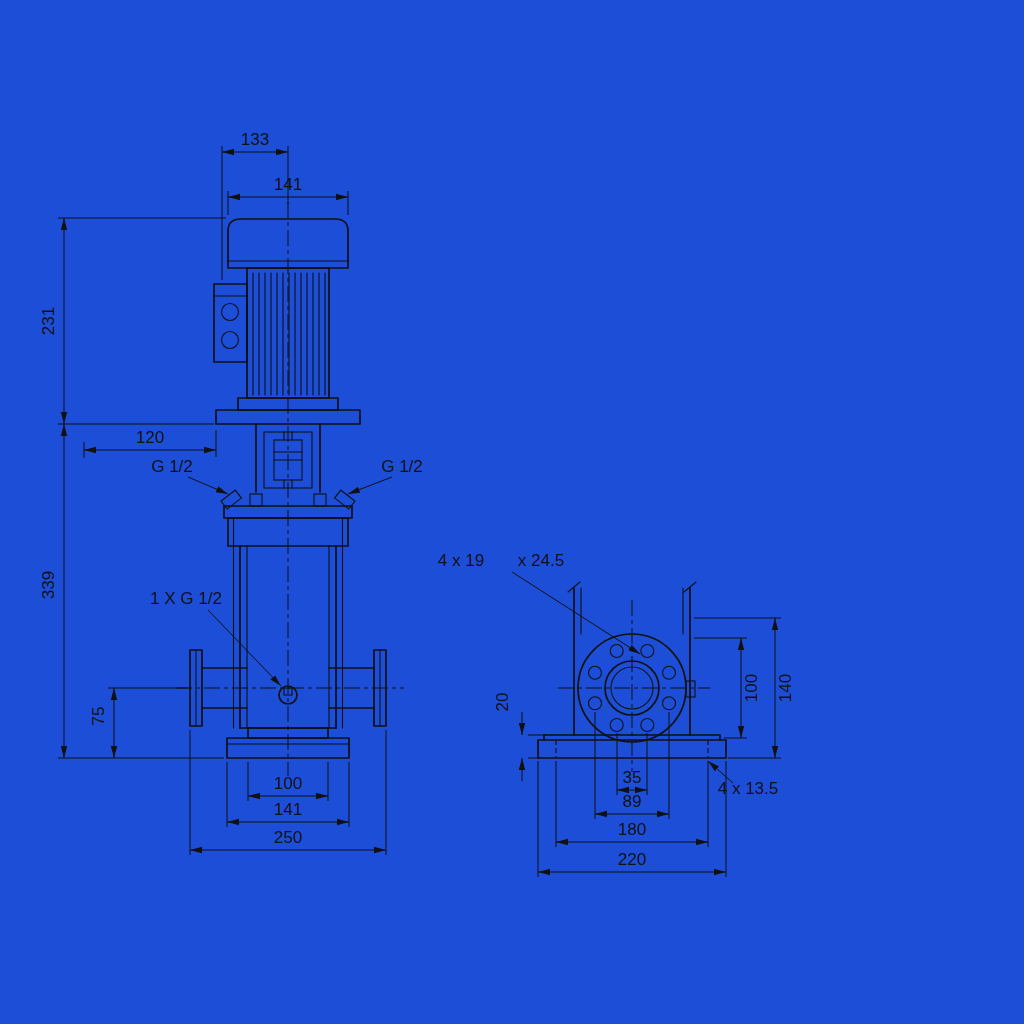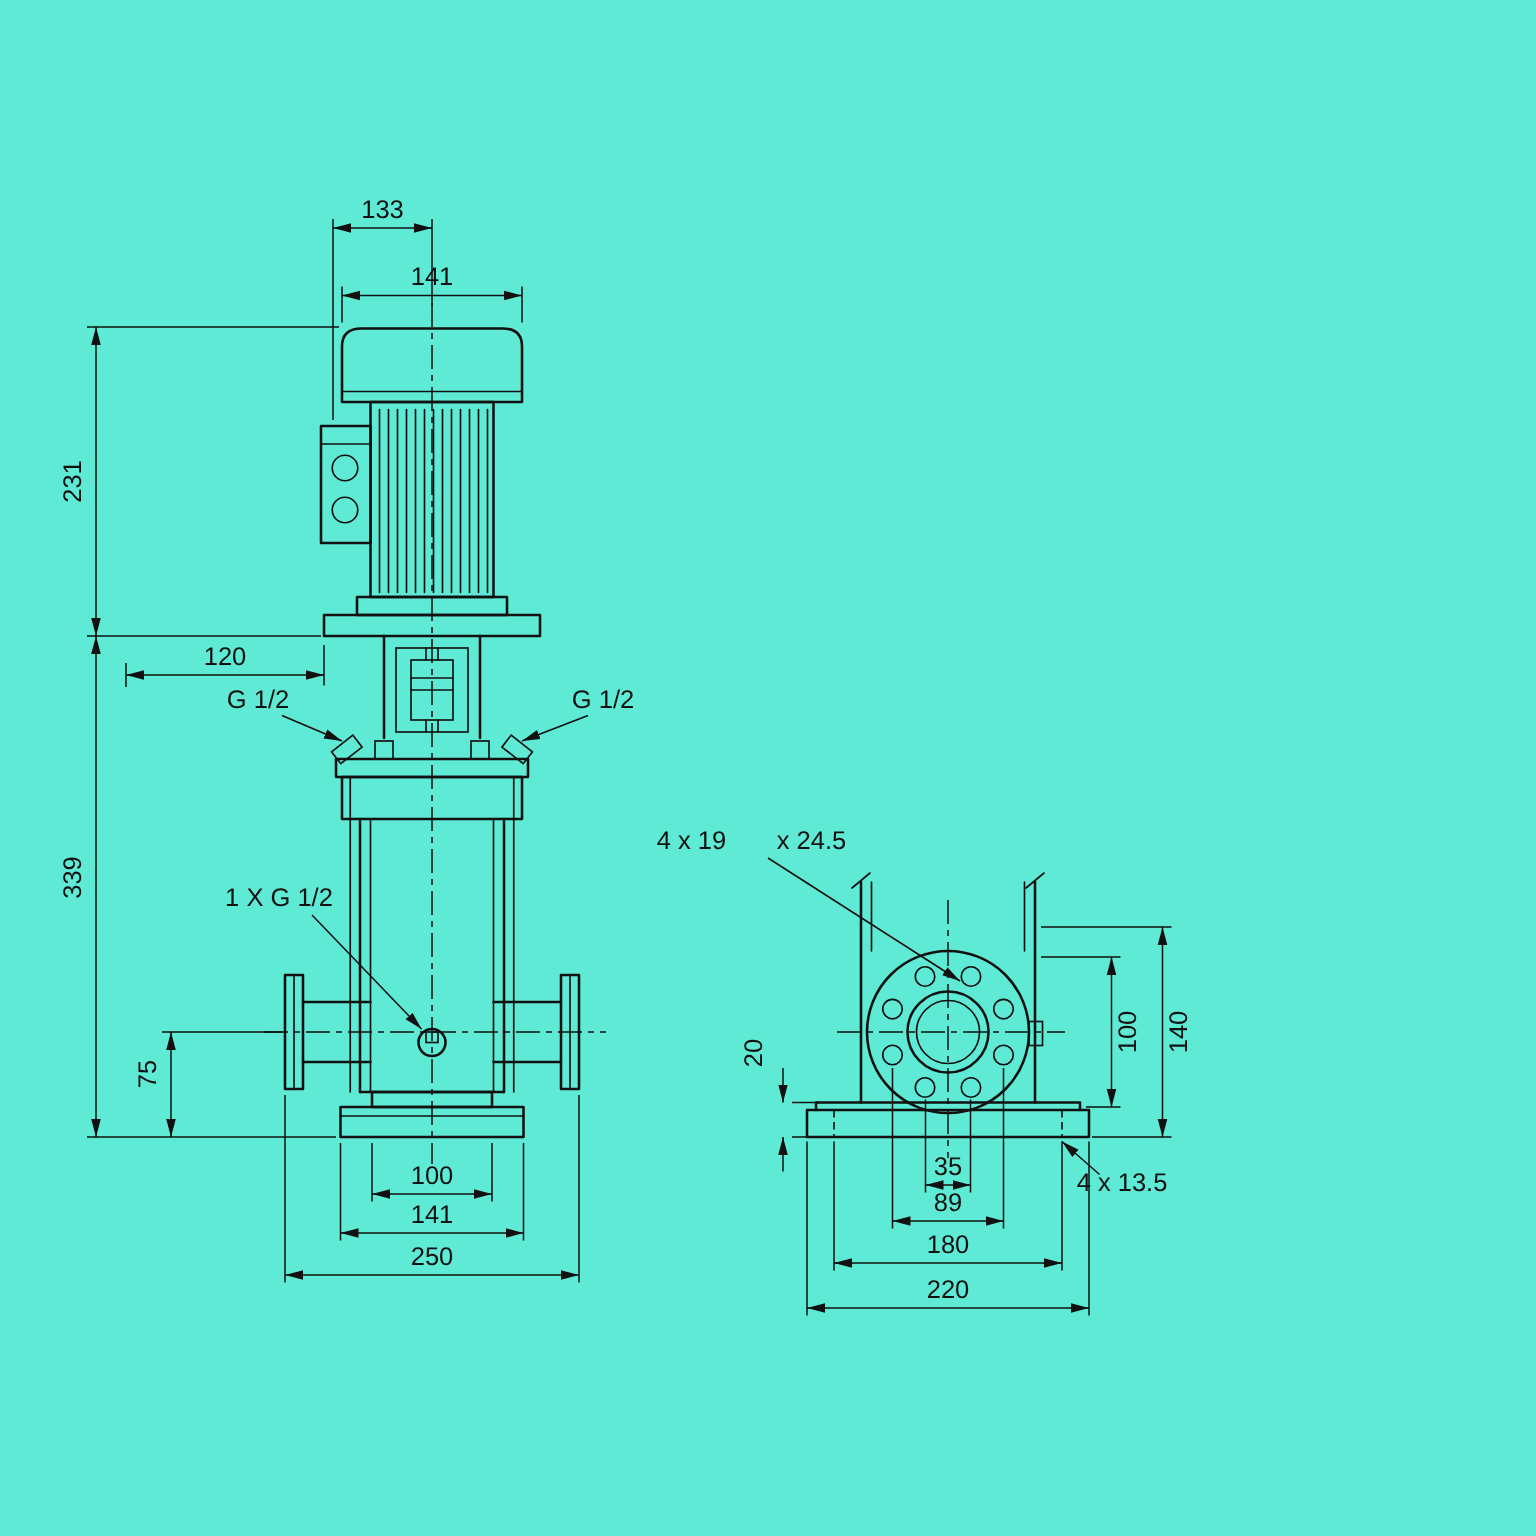--- a/index.html
+++ b/index.html
@@ -1,16 +1,16 @@
 <!DOCTYPE html>
 <html><head>
 <meta charset="utf-8">
 <style>
   html,body{margin:0;padding:0;background:#ffffff;}
-  .page{width:1024px;height:1024px;background:#5eead4;position:relative;overflow:hidden;}
+  .page{width:1024px;height:1024px;background:#1d4ed8;position:relative;overflow:hidden;}
   svg{display:block;}
   .ol{fill:none;stroke:#111;stroke-width:1.7;stroke-linecap:round;stroke-linejoin:round;}
   .dl{fill:none;stroke:#111;stroke-width:1.1;stroke-linecap:round;}
   .cl{fill:none;stroke:#111;stroke-width:1;stroke-dasharray:16 4 4 4;}
   .hl{fill:none;stroke:#111;stroke-width:1.1;stroke-dasharray:5 3;}
   .dim{fill:none;stroke:#111;stroke-width:1;}
   .ext{fill:none;stroke:#111;stroke-width:1;}
   .ldr{fill:none;stroke:#111;stroke-width:1;}
   .t{font-family:"Liberation Sans",sans-serif;font-size:17px;fill:#111;}
   .arr{fill:#111;}

